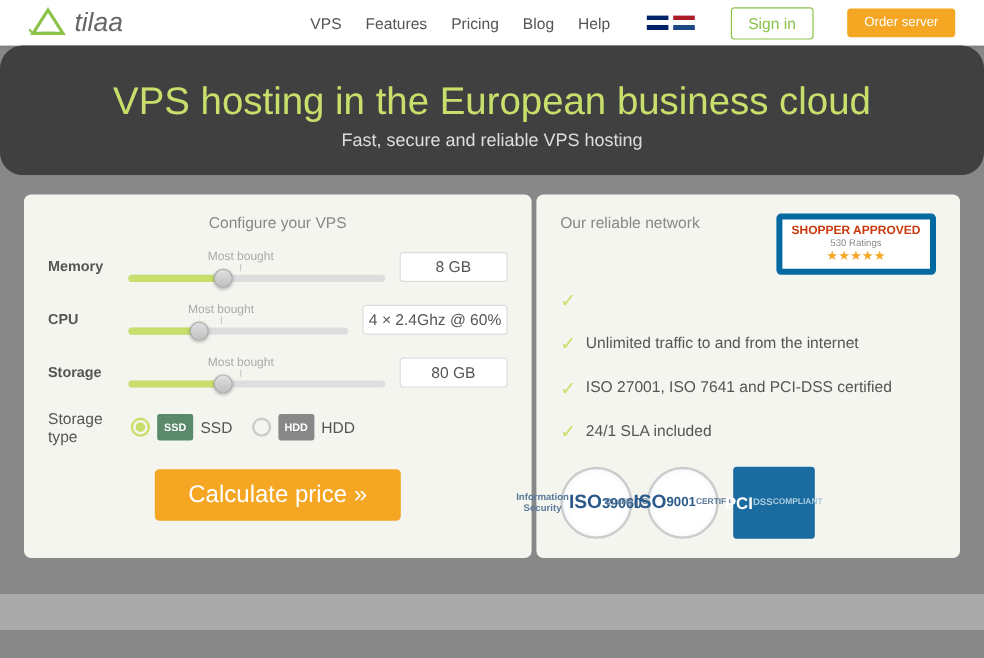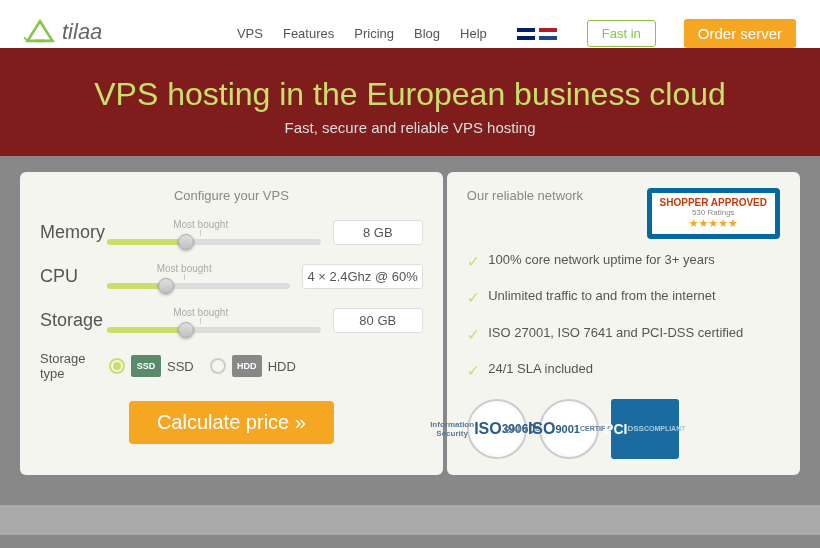--- a/index.html
+++ b/index.html
@@ -2,23 +2,23 @@
 <html><head>
   <meta charset="utf-8">
   <style>
     * { box-sizing: border-box; margin: 0; padding: 0; }
     body { font-family: 'Helvetica Neue', Arial, sans-serif; background: #888; min-height: 548px; overflow: hidden; }
 
     
     .navbar {
       background: #fff;
       display: flex;
-      align-items: flex-end;
+      align-items: center;
       padding: 0 24px;
-      height: 48px;
+      height: 38px;
       box-shadow: 0 1px 3px rgba(0,0,0,0.1);
     }
     .nav-logo {
       display: flex; align-items: center; gap: 6px;
       font-size: 22px; font-weight: bold; color: #555;
       flex: 1;
     }
     .logo-icon { width: 32px; height: 32px; }
     .nav-links { display: flex; align-items: center; gap: 20px; font-size: 13px; color: #555; }
     .nav-links a { text-decoration: none; color: #555; }
@@ -26,29 +26,30 @@
     .flag { width: 18px; height: 12px; display: inline-block; }
     .flag-gb { background: linear-gradient(#012169 33%, #fff 33%, #fff 66%, #012169 66%); position: relative; overflow: hidden; }
     .flag-nl { background: linear-gradient(#AE1C28 33%, #fff 33%, #fff 66%, #1E4785 66%); }
     .btn-signin {
       background: transparent; border: 1.5px solid #8bc34a; color: #8bc34a;
       padding: 5px 14px; border-radius: 3px; font-size: 13px; cursor: pointer;
       margin-right: 8px;
     }
     .btn-order {
       background: #f5a623; border: none; color: #fff;
-      padding: 6px 14px; border-radius: 3px; font-size: 15px; cursor: pointer;
+      padding: 6px 14px; border-radius: 3px; font-size: 11px; cursor: pointer;
     }
 
     
     .hero {
-      background: #7f1d1d;
+      background: #404040;
       text-align: center;
       padding: 28px 20px 20px;
       color: #fff;
+      border-radius: 19px;
     }
     .hero h1 { font-size: 32px; font-weight: 300; color: #c8e06b; margin-bottom: 6px; }
     .hero p { font-size: 15px; color: #ddd; }
 
     
     .main-content {
       background: #888;
       padding: 16px 20px 30px;
       display: flex;
       gap: 4px;
@@ -72,23 +73,24 @@
     }
 
     .slider-row {
       display: flex;
       align-items: center;
       margin-bottom: 18px;
       gap: 12px;
     }
     .slider-label {
       width: 55px;
-      font-size: 18px;
+      font-size: 12px;
       color: #555;
       flex-shrink: 0;
+      font-weight: bold;
     }
     .slider-wrap {
       flex: 1;
       position: relative;
       padding-top: 20px;
     }
     .most-bought-label {
       position: absolute;
       top: 0;
       left: 30%;
@@ -324,21 +326,21 @@
   <div class="nav-links">
     <a>VPS</a>
     <a>Features</a>
     <a>Pricing</a>
     <a>Blog</a>
     <a>Help</a>
     <div class="nav-flags">
       <span class="flag flag-gb"></span>
       <span class="flag flag-nl"></span>
     </div>
-    <button class="btn-signin">Fast in</button>
+    <button class="btn-signin">Sign in</button>
     <button class="btn-order">Order server</button>
   </div>
 </nav>
 
 <section class="hero">
   <h1>VPS hosting in the European business cloud</h1>
   <p>Fast, secure and reliable VPS hosting</p>
 </section>
 
 <div class="main-content">
@@ -410,21 +412,20 @@
       <div class="shopper-badge">
         <div class="badge-approved">SHOPPER APPROVED</div>
         <div class="badge-ratings">530 Ratings</div>
         <div class="badge-stars">★★★★★</div>
       </div>
     </div>
 
     <ul class="feature-list">
       <li>
         <span class="check-icon">✓</span>
-        <span>100% core network uptime for 3+ years</span>
       </li>
       <li>
         <span class="check-icon">✓</span>
         <span>Unlimited traffic to and from the internet</span>
       </li>
       <li>
         <span class="check-icon">✓</span>
         <span>ISO 27001, ISO 7641 and PCI-DSS certified</span>
       </li>
       <li>

